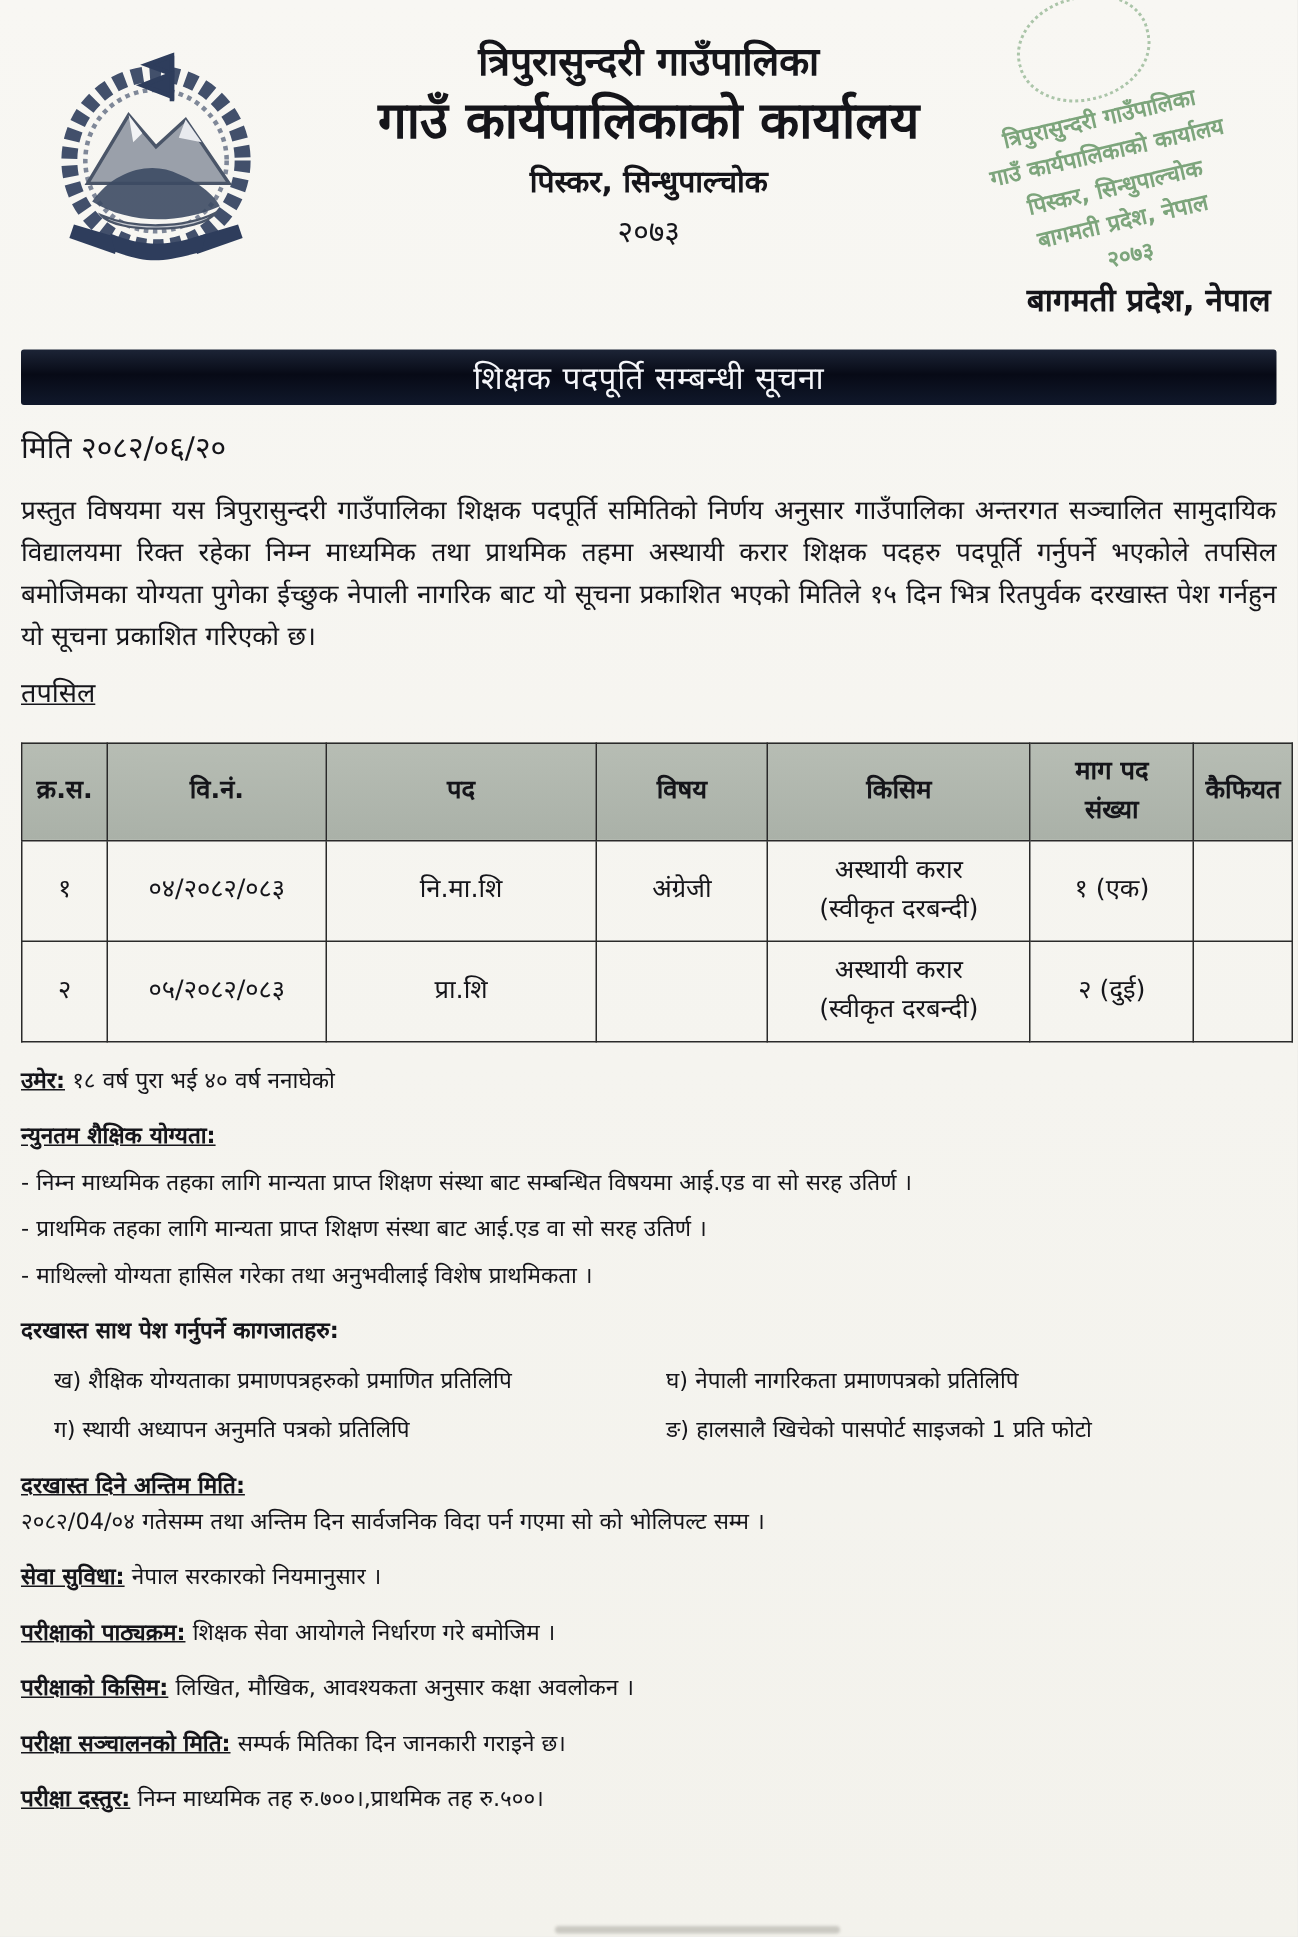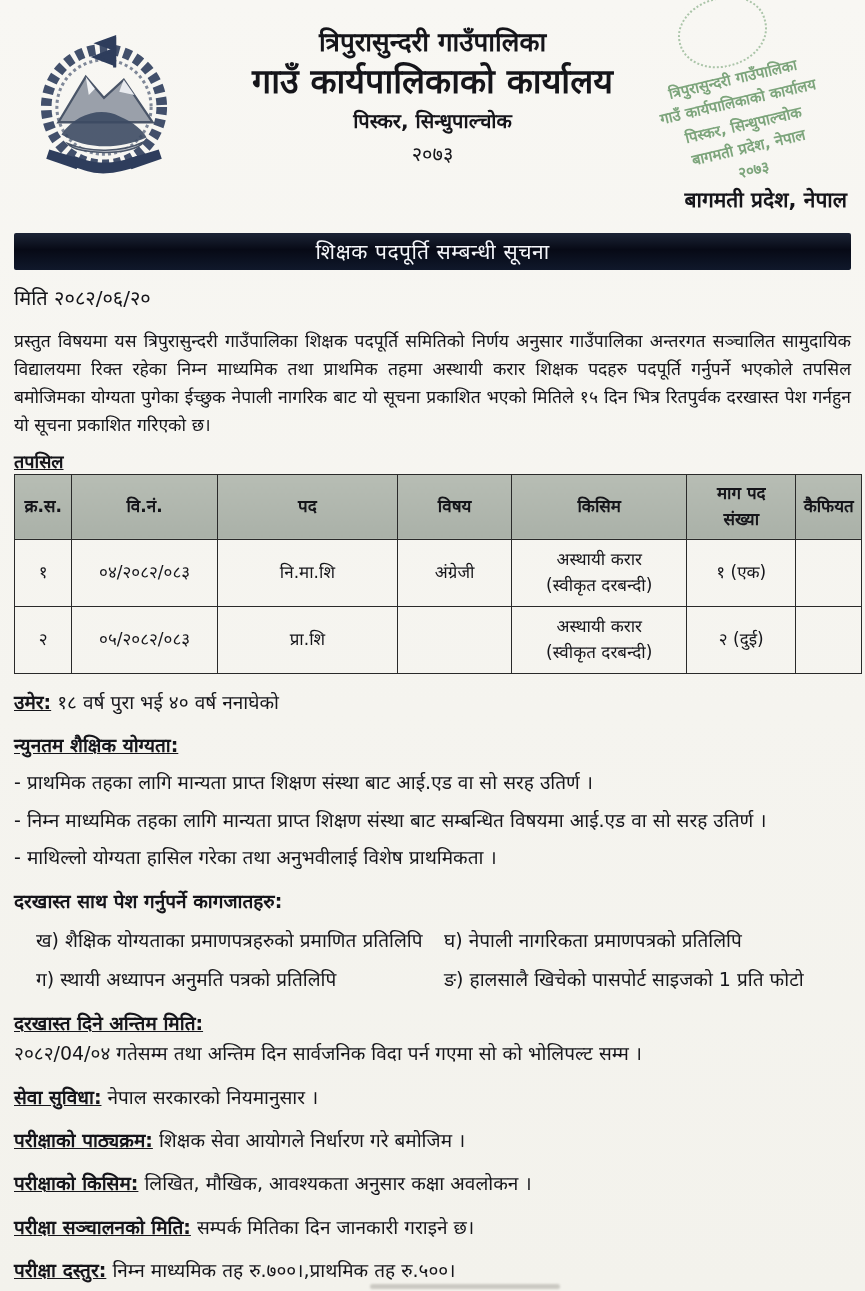--- a/index.html
+++ b/index.html
@@ -47,43 +47,43 @@
     background:linear-gradient(180deg,#1c2436 0%,#070a16 45%,#10182b 100%);
     border-radius:2px;
     display:flex;align-items:center;justify-content:center;
   }
   .banner span{color:#f5f6fa;font-size:21px;font-weight:normal;letter-spacing:.5px;}
 
   .date-line{text-align:left;font-size:20px;margin-top:14px;font-weight:500;}
 
   
   .para{font-size:17.5px;line-height:28px;text-align:justify;margin-top:16px;}
-  .tapasil{font-size:18px;font-weight:700;text-decoration:underline;margin-top:10px;}
+  .tapasil{font-size:18px;font-weight:400;text-decoration:underline;margin-top:10px;}
 
   table.roster{
     border-collapse:collapse;table-layout:fixed;
-    width:848px;margin-top:1px;
+    width:848px;margin-top:22px;
     font-size:17px;
   }
   table.roster th,table.roster td{
     border:1.6px solid #2a2a2a;
     text-align:center;vertical-align:middle;
     padding:4px 3px;
     white-space:pre-line;
     line-height:1.5;
   }
   table.roster th{
     background:linear-gradient(180deg,#b7bdb4 0%,#aab1a8 100%);
     font-weight:bold;height:56px;
   }
   table.roster td{height:58px;background:transparent;}
   .c0{width:55px;} .c1{width:140px;} .c2{width:173px;} .c3{width:110px;}
   .c4{width:168px;} .c5{width:105px;} .c6{width:63px;}
 
-  .sec{font-size:19px;margin-top:13px;line-height:1.6;}
+  .sec{font-size:15px;margin-top:13px;line-height:1.6;}
   .lbl{font-weight:bold;}
   .u{text-decoration:underline;}
   .bullets div{margin-top:7px;}
   .docs-row{display:flex;margin-top:9px;}
   .docs-row .dl{width:430px;padding-left:22px;box-sizing:border-box;}
   .docs-row .dr{flex:1;}
   .doc-a{padding-left:22px;margin-top:9px;}
 
   .smudge{
     position:absolute;left:370px;bottom:2px;width:190px;height:5px;
@@ -204,22 +204,22 @@
     </table>
 
     <div class="sec">
       <span class="lbl u">उमेर:</span>
       <span>१८ वर्ष पुरा भई ४० वर्ष ननाघेको</span>
     </div>
 
     <div class="sec">
       <div class="lbl u">न्युनतम शैक्षिक योग्यता:</div>
       <div class="bullets">
+        <div>- निम्न माध्यमिक तहका लागि मान्यता प्राप्त शिक्षण संस्था बाट सम्बन्धित विषयमा आई.एड वा सो सरह उतिर्ण ।</div>
         <div>- प्राथमिक तहका लागि मान्यता प्राप्त शिक्षण संस्था बाट आई.एड वा सो सरह उतिर्ण ।</div>
-        <div>- निम्न माध्यमिक तहका लागि मान्यता प्राप्त शिक्षण संस्था बाट सम्बन्धित विषयमा आई.एड वा सो सरह उतिर्ण ।</div>
         <div>- माथिल्लो योग्यता हासिल गरेका तथा अनुभवीलाई विशेष प्राथमिकता ।</div>
       </div>
     </div>
 
     <div class="sec">
       <div class="lbl">दरखास्त साथ पेश गर्नुपर्ने कागजातहरु:</div>
       <div class="docs-row">
         <div class="dl">ख) शैक्षिक योग्यताका प्रमाणपत्रहरुको प्रमाणित प्रतिलिपि</div>
         <div class="dr">घ) नेपाली नागरिकता प्रमाणपत्रको प्रतिलिपि</div>
       </div>

